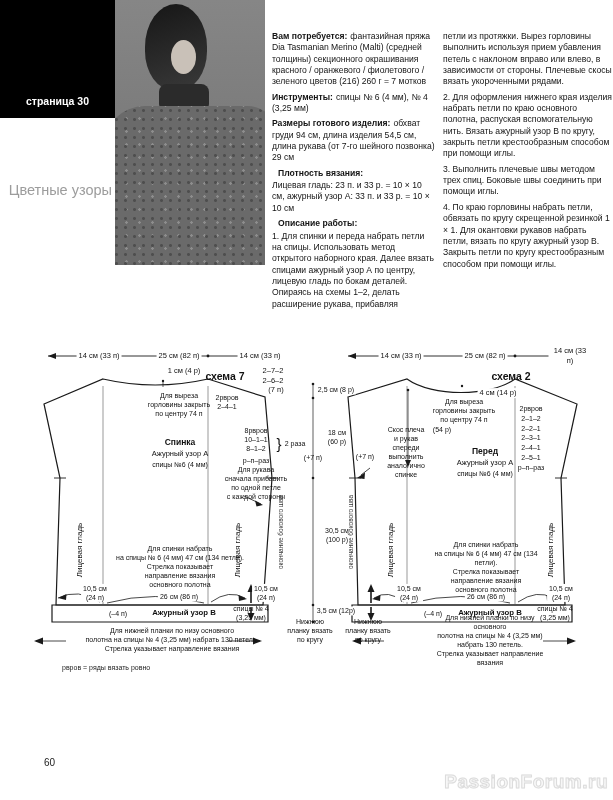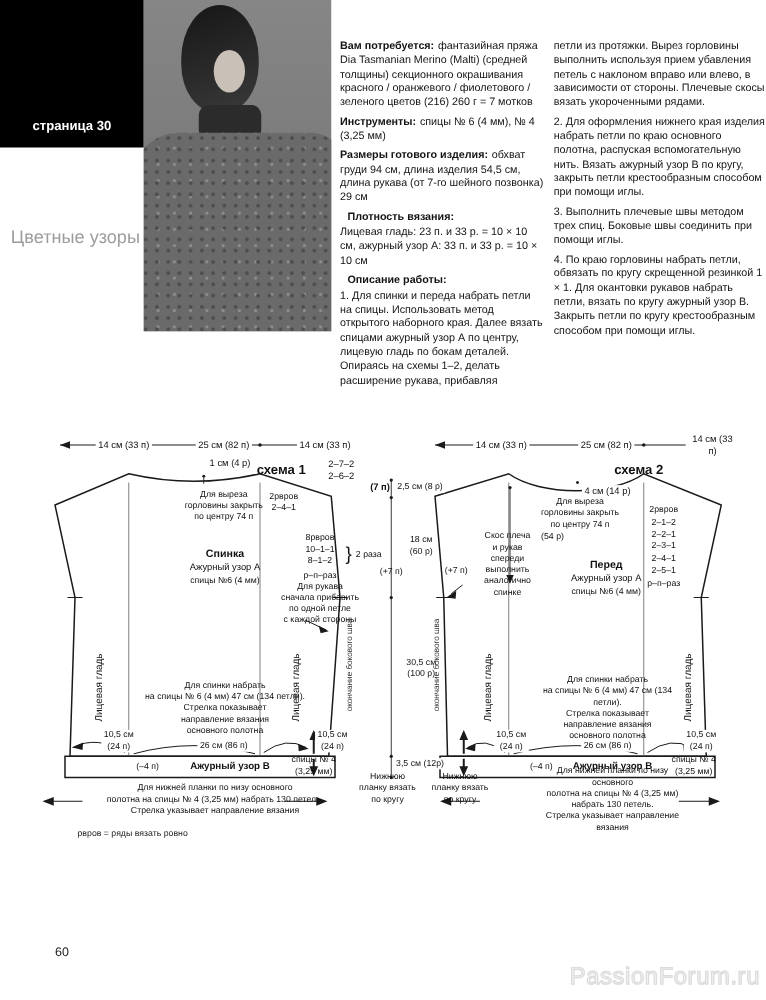--- a/index.html
+++ b/index.html
@@ -35,21 +35,21 @@
   #photo .collar{position:absolute;left:44px;top:84px;width:50px;height:28px;border-radius:8px;
          background:#2b2b2b;}
   #photo .garment{position:absolute;left:-12px;top:106px;width:176px;height:162px;
          border-radius:42px 32px 0 0;background-color:#6a6a6a;
          background-image:radial-gradient(#4e4e4e 1.2px,transparent 1.7px),
                           radial-gradient(#8d8d8d 1px,transparent 1.5px);
          background-size:9px 9px,13px 13px;background-position:0 0,4px 6px;}
   
   .lbl-l{position:absolute;font-size:7px;color:#222;white-space:nowrap;}
   #pagenum{left:44px;top:757px;font-size:10px;color:#222;}
-  #watermark{right:5px;bottom:7px;font-size:19px;font-weight:normal;letter-spacing:.5px;
+  #watermark{right:5px;bottom:7px;font-size:19px;font-weight:bold;letter-spacing:.5px;
          color:#f7f7f7;-webkit-text-stroke:1px #dcdcdc;text-shadow:0 0 1px #d5d5d5;}
   svg{position:absolute;left:0;top:0;pointer-events:none;}
 </style>
 </head>
 <body>
 
 <div id="page">
 
   <svg width="613" height="800" viewBox="0 0 613 800">
     <g stroke="#1a1a1a" fill="none">
@@ -152,30 +152,30 @@
   <div class="col" style="left:443px;top:31px;width:170px;">
     <p>петли из протяжки. Вырез горловины выполнить используя прием убавления петель с наклоном вправо или влево, в зависимости от стороны. Плечевые скосы вязать укороченными рядами.</p>
     <p>2. Для оформления нижнего края изделия набрать петли по краю основного полотна, распуская вспомогательную нить. Вязать ажурный узор В по кругу, закрыть петли крестообразным способом при помощи иглы.</p>
     <p>3. Выполнить плечевые швы методом трех спиц. Боковые швы соединить при помощи иглы.</p>
     <p>4. По краю горловины набрать петли, обвязать по кругу скрещенной резинкой 1 × 1. Для окантовки рукавов набрать петли, вязать по кругу ажурный узор В. Закрыть петли по кругу крестообразным способом при помощи иглы.</p>
   </div>
 
   <div class="lbl bg" style="left:75px;top:356px;">14 см (33 п)</div>
   <div class="lbl bg" style="left:155px;top:356px;">25 см (82 п)</div>
   <div class="lbl bg" style="left:236px;top:356px;">14 см (33 п)</div>
-  <div class="lbl b" style="left:201px;top:377px;font-size:10.5px;">схема 1</div>
+  <div class="lbl b" style="left:201px;top:377px;font-size:10.5px;">схема 7</div>
   <div class="lbl bg" style="left:160px;top:371px;">1 см (4 р)</div>
   <div class="lbl s7" style="left:155px;top:405px;">Для выреза
 горловины закрыть
 по центру 74 п</div>
   <div class="lbl s7" style="left:203px;top:402px;">2рвров
 2–4–1</div>
   <div class="lbl" style="left:249px;top:376px;">2–7–2
 2–6–2</div>
-  <div class="lbl" style="left:280px;top:390px;font-weight:bold;">(7 п)</div>
+  <div class="lbl" style="left:252px;top:390px;">(7 п)</div>
   <div class="lbl b" style="left:156px;top:443px;font-size:8.5px;">Спинка</div>
   <div class="lbl" style="left:156px;top:454px;">Ажурный узор А</div>
   <div class="lbl s7" style="left:156px;top:465px;">спицы №6 (4 мм)</div>
   <div class="lbl s7" style="left:232px;top:440px;">8рвров
 10–1–1
 8–1–2</div>
   <div class="lbl" style="left:255px;top:444px;font-size:15px;font-weight:300;">}</div>
   <div class="lbl s7" style="left:271px;top:444px;">2 раза</div>
   <div class="lbl s7" style="left:232px;top:461px;">р–п–раз</div>
   <div class="lbl s7" style="left:232px;top:483px;">Для рукава
@@ -211,21 +211,21 @@
   <div class="lbl bg s7" style="left:313px;top:437px;">18 см
 (60 р)</div>
   <div class="lbl bg s7" style="left:313px;top:535px;">30,5 см
 (100 р)</div>
   <div class="lbl bg s7" style="left:312px;top:611px;">3,5 см (12р)</div>
 
   <div class="lbl bg" style="left:377px;top:356px;">14 см (33 п)</div>
   <div class="lbl bg" style="left:461px;top:356px;">25 см (82 п)</div>
   <div class="lbl bg" style="left:546px;top:356px;">14 см (33 п)</div>
   <div class="lbl b" style="left:487px;top:377px;font-size:10.5px;">схема 2</div>
-  <div class="lbl bg" style="left:462px;top:393px;">4 см (14 р)</div>
+  <div class="lbl bg" style="left:474px;top:393px;">4 см (14 р)</div>
   <div class="lbl s7" style="left:440px;top:411px;">Для выреза
 горловины закрыть
 по центру 74 п</div>
   <div class="lbl s7" style="left:507px;top:438px;line-height:1.4;">2рвров
 2–1–2
 2–2–1
 2–3–1
 2–4–1
 2–5–1
 р–п–раз</div>

